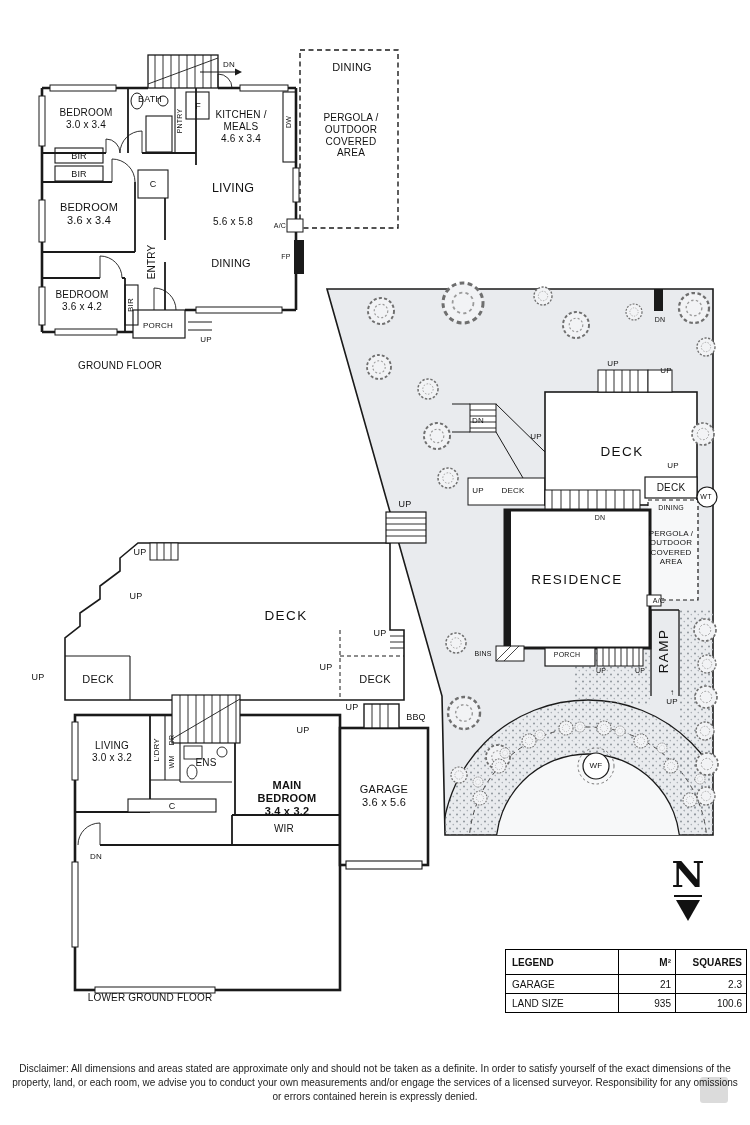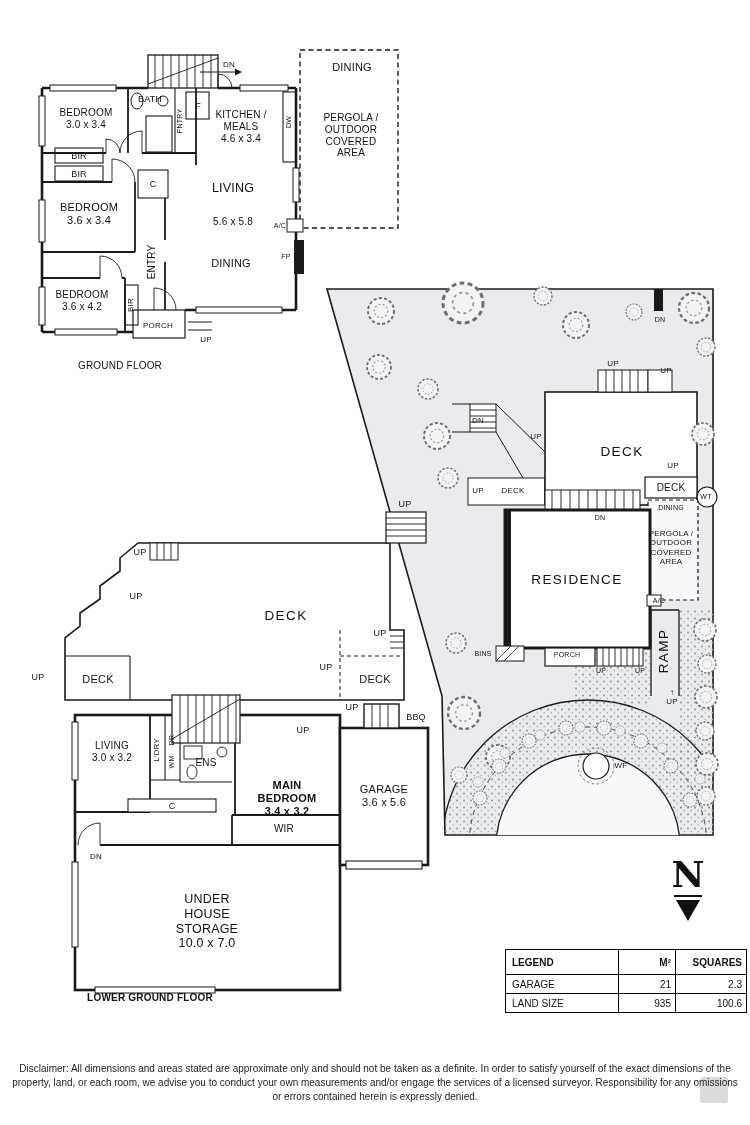--- a/index.html
+++ b/index.html
@@ -251,21 +251,21 @@
 AREA</div>
       <div class="lbl s13" style="left: 577px; top: 580px;">RESIDENCE</div>
       <div class="lbl s7" style="left: 659px; top: 601px;">A/C</div>
       <div class="lbl s7" style="left: 483px; top: 654px;">BINS</div>
       <div class="lbl s7" style="left: 567px; top: 655px;">PORCH</div>
       <div class="lbl s7" style="left: 601px; top: 671px;">UP</div>
       <div class="lbl s7" style="left: 640px; top: 671px;">UP</div>
       <div class="lbl s13 rot" style="left: 664px; top: 651px;">RAMP</div>
       <div class="lbl s8" style="left: 672px; top: 697px;">↑
 UP</div>
-      <div class="lbl s8" style="left: 596px; top: 766px; margin-left: 25px;">WF</div>
+      <div class="lbl s8" style="left: 596px; top: 766px;">WF</div>
       <div class="lbl s9" style="left: 405px; top: 504px;">UP</div>
       <div class="lbl s9" style="left: 140px; top: 552px;">UP</div>
       <div class="lbl s9" style="left: 136px; top: 596px;">UP</div>
       <div class="lbl s13" style="left: 286px; top: 616px;">DECK</div>
       <div class="lbl s9" style="left: 38px; top: 677px;">UP</div>
       <div class="lbl s11" style="left: 98px; top: 679px;">DECK</div>
       <div class="lbl s9" style="left: 380px; top: 633px;">UP</div>
       <div class="lbl s9" style="left: 326px; top: 667px;">UP</div>
       <div class="lbl s11" style="left: 375px; top: 679px;">DECK</div>
       <div class="lbl s9" style="left: 352px; top: 707px;">UP</div>
@@ -278,25 +278,21 @@
       <div class="lbl s7 rot" style="left: 172px; top: 762px;">WM</div>
       <div class="lbl s10" style="left: 206px; top: 763px;">ENS</div>
       <div class="lbl s11" style="left: 287px; top: 798px; font-weight: bold;">MAIN
 BEDROOM
 3.4 x 3.2</div>
       <div class="lbl s11" style="left: 384px; top: 796px;">GARAGE
 3.6 x 5.6</div>
       <div class="lbl s9" style="left: 172px; top: 806px;">C</div>
       <div class="lbl s10" style="left: 284px; top: 829px;">WIR</div>
       <div class="lbl s8" style="left: 96px; top: 857px;">DN</div>
-      <div class="lbl s12" style="left: 207px; top: 921px;">UNDER
-HOUSE
-STORAGE
-10.0 x 7.0</div>
-      <div class="lbl s10" style="left: 150px; top: 998px; font-weight: bold;">LOWER GROUND FLOOR</div>
+      <div class="lbl s10" style="left: 150px; top: 998px;">LOWER GROUND FLOOR</div>
     </div>
 
   <div class="north">
     <div class="north-n">N</div>
     <svg width="34" height="32">
       <path d="M3,4 H31" stroke="#111" stroke-width="2" fill="none"></path>
       <polygon points="5,8 29,8 17,29" fill="#111"></polygon>
     </svg>
   </div>
 

